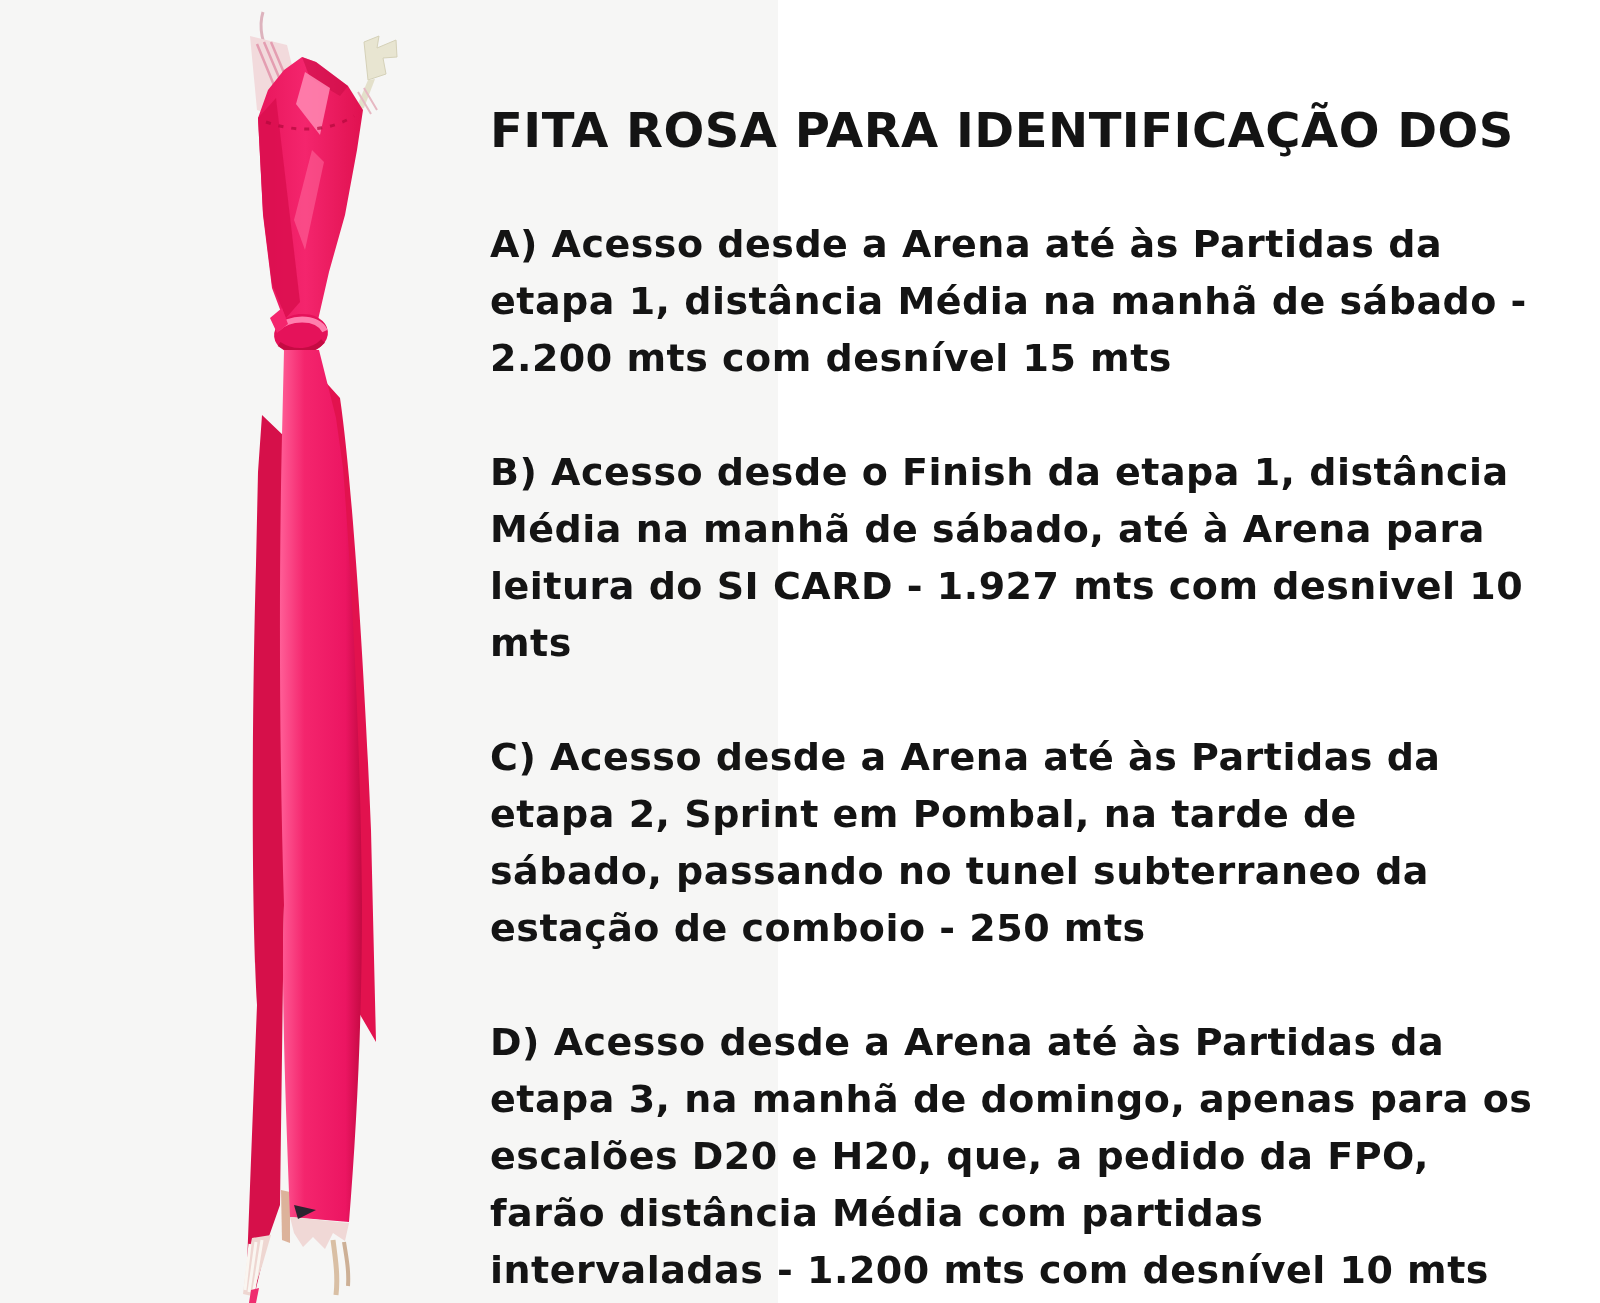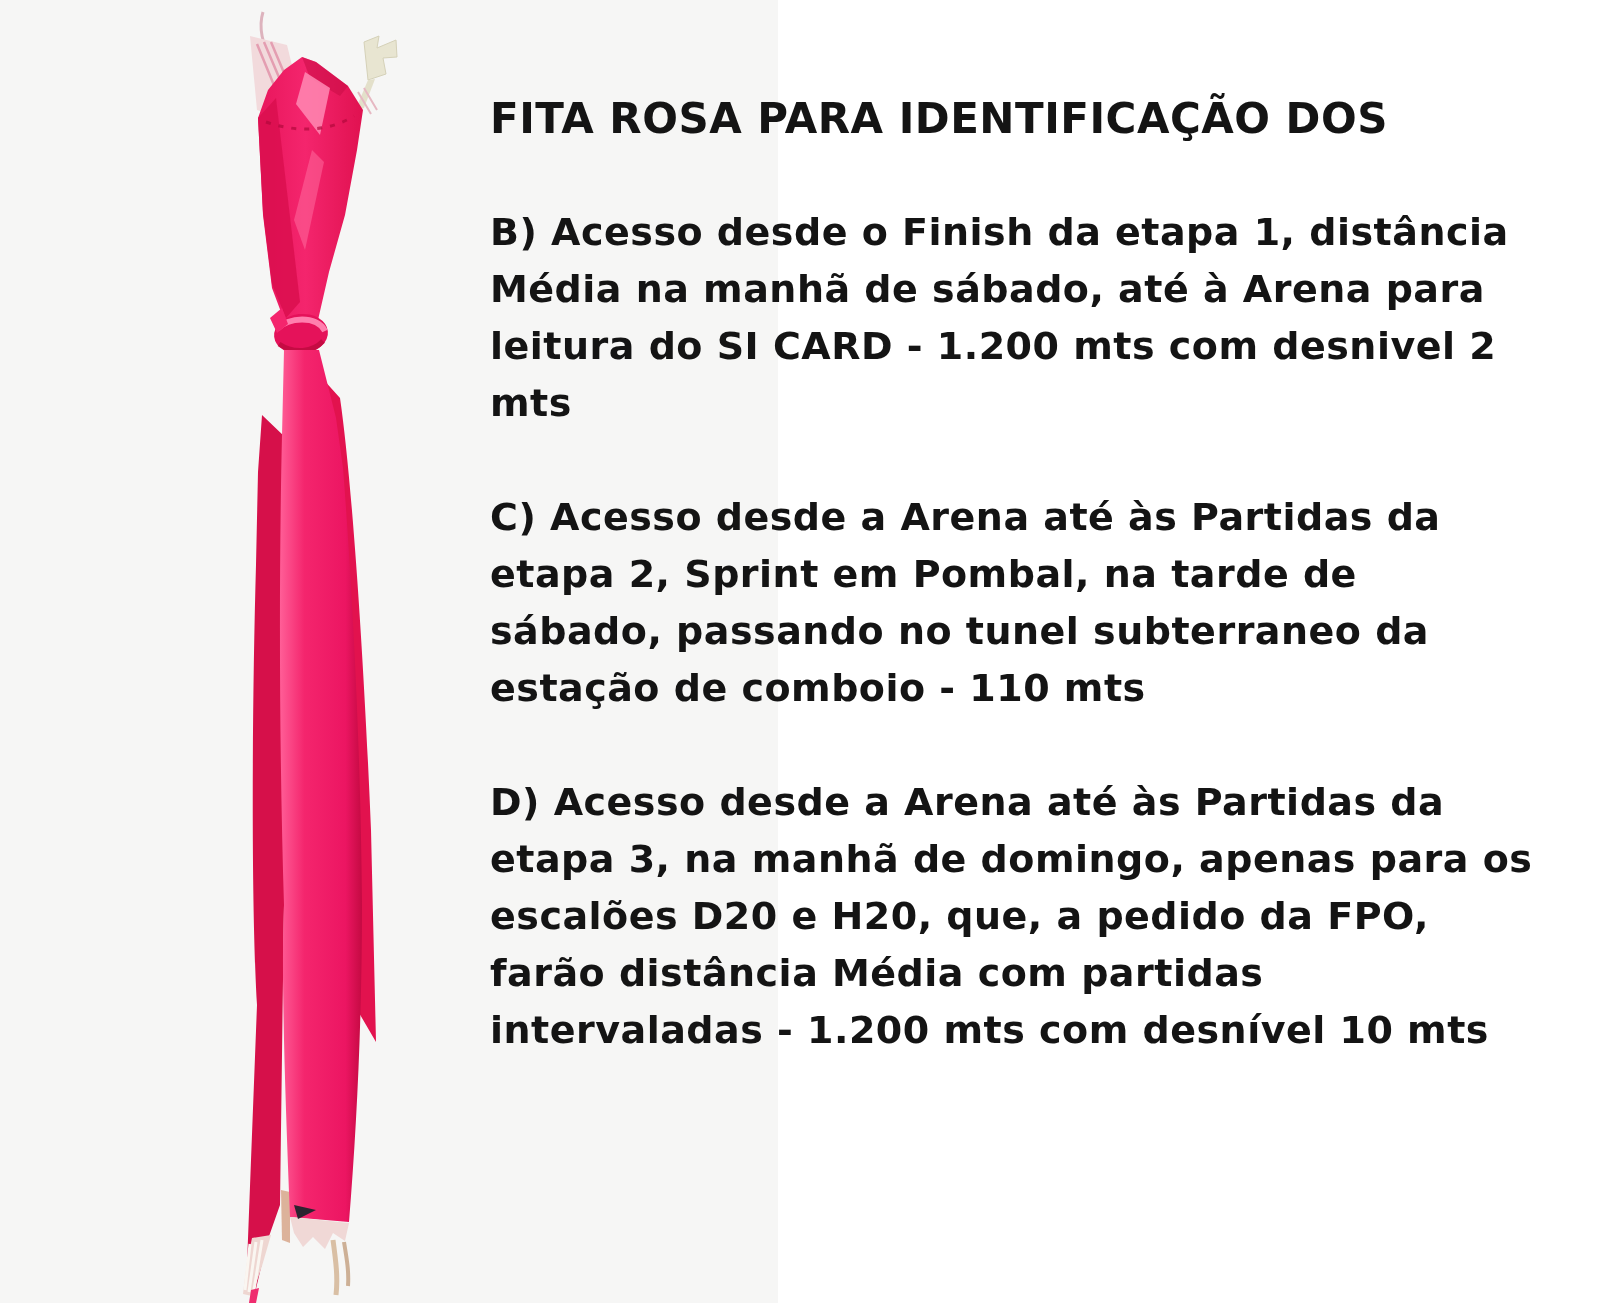--- a/index.html
+++ b/index.html
@@ -10,21 +10,21 @@
   .photo{
     position:absolute;left:0;top:0;width:778px;height:1303px;
     background:#f6f6f5;
   }
   .photo svg{display:block;width:100%;height:100%;}
   .doc{
     position:absolute;left:490px;top:90px;width:1052px;
     color:#141414;font-weight:700;font-size:38px;line-height:57px;
     letter-spacing:0.5px;
   }
-  .title{margin:0 0 57px 0;font-size:42px;line-height:57px;}
+  .title{margin:12px 0 57px 0;font-size:48px;line-height:57px;}
   .para{margin:0 0 57px 0;}
 </style>
 </head>
 <body>
 
 <div class="canvas">
 
   <div class="photo">
     <svg viewBox="0 0 778 1303" role="img" xmlns="http://www.w3.org/2000/svg" aria-label="Fita rosa atada com nó (pink marking ribbon tied in a knot)">
       <defs>
@@ -81,18 +81,19 @@
       <path d="M252,1238 L271,1235 L262,1266 L252,1296 L243,1294 L247,1262 Z" fill="#eed6d1"></path>
       <path d="M250,1244 L245,1290 M256,1242 L249,1292 M262,1240 L254,1290" stroke="#faf6f1" stroke-width="3" fill="none"></path>
       <path d="M251,1290 L259,1288 L256,1303 L249,1303 Z" fill="#ef2d6f"></path>
     </svg>
   </div>
 
   <div class="doc">
     <div class="title">
       <div>FITA ROSA PARA IDENTIFICAÇÃO DOS</div>
     </div>
-    <p class="para">B) Acesso desde o Finish da etapa 1, distância Média na manhã de sábado, até à Arena para leitura do SI CARD - 1.200 mts com desnivel 2 mts</p>
-    <p class="para">C) Acesso desde a Arena até às Partidas da etapa 2, Sprint em Pombal, na tarde de sábado, passando no tunel subterraneo da estação de comboio - 110 mts</p>
+    <p class="para">A) Acesso desde a Arena até às Partidas da etapa 1, distância Média na manhã de sábado - 2.200 mts com desnível 15 mts</p>
+    <p class="para">B) Acesso desde o Finish da etapa 1, distância Média na manhã de sábado, até à Arena para leitura do SI CARD - 1.927 mts com desnivel 10 mts</p>
+    <p class="para">C) Acesso desde a Arena até às Partidas da etapa 2, Sprint em Pombal, na tarde de sábado, passando no tunel subterraneo da estação de comboio - 250 mts</p>
     <p class="para">D) Acesso desde a Arena até às Partidas da etapa 3, na manhã de domingo, apenas para os escalões D20 e H20, que, a pedido da FPO, farão distância Média com partidas intervaladas - 1.200 mts com desnível 10 mts</p>
   </div>
 
 </div>
 
 </body></html>

